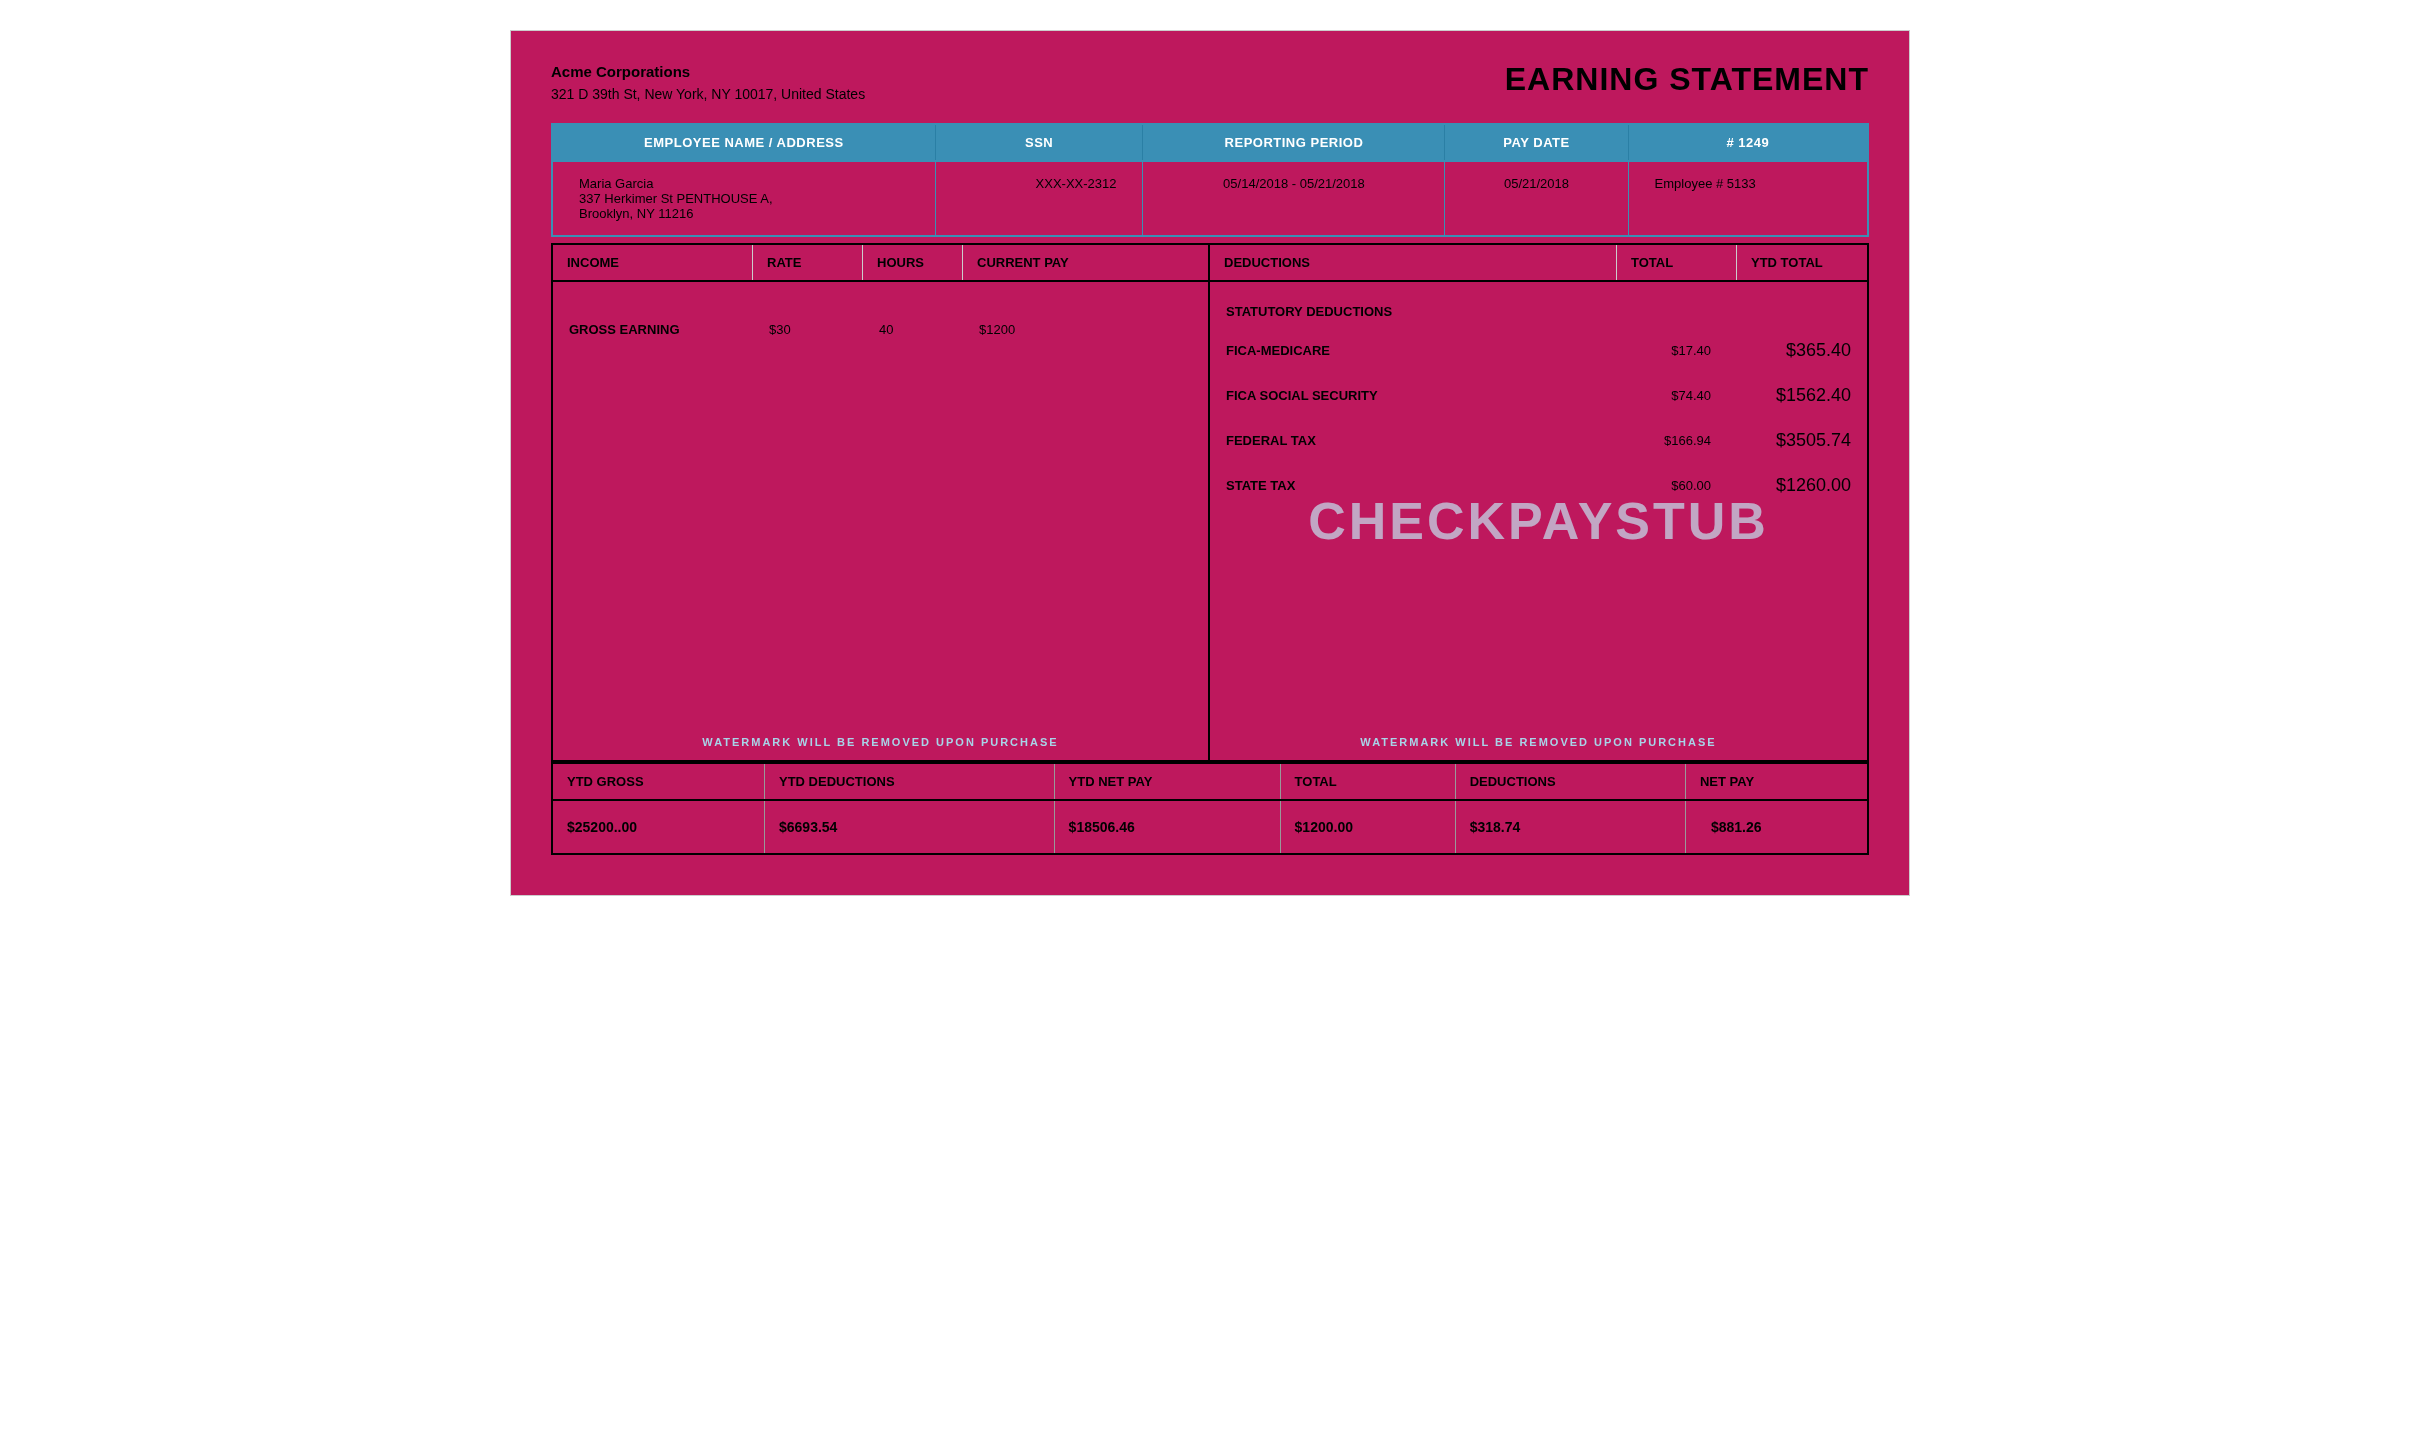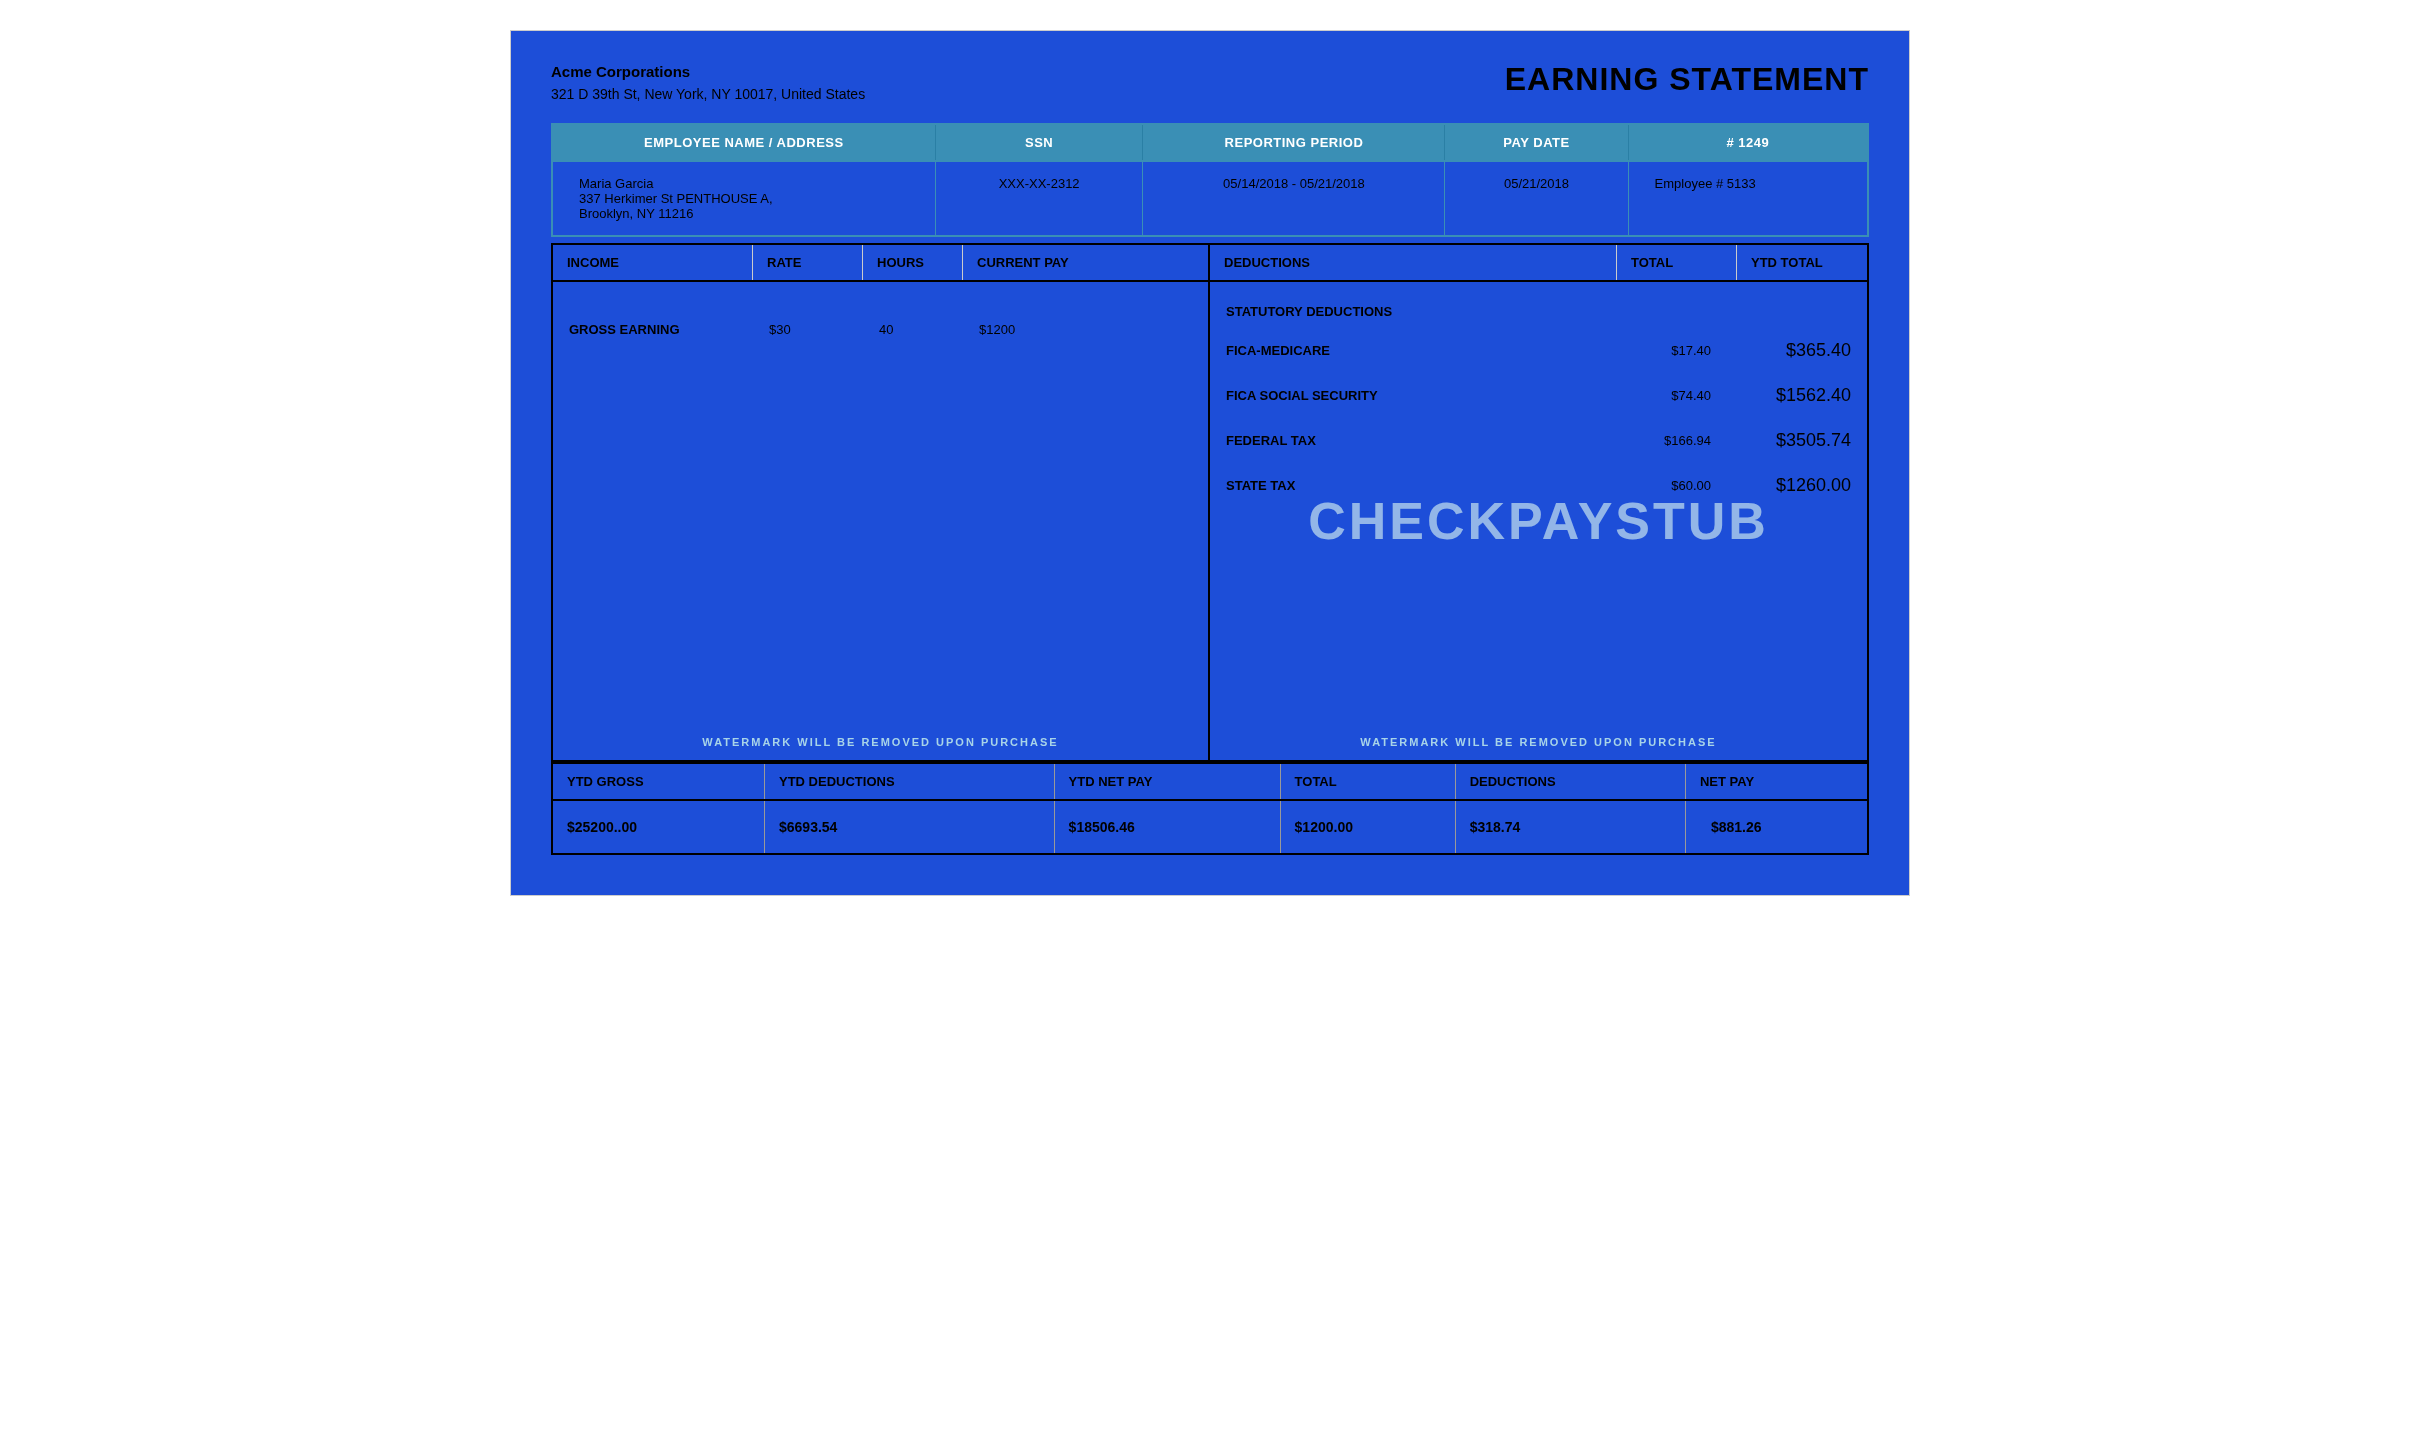--- a/index.html
+++ b/index.html
@@ -13,21 +13,21 @@
       background: #ffffff;
       display: flex;
       justify-content: center;
       align-items: flex-start;
       padding: 30px;
       min-height: 100vh;
     }
 
     .document {
       width: 1400px;
-      background: #1d4ed8;
+      background: #be185d;
       border: 1px solid #ccc;
       padding: 30px 40px 40px 40px;
     }
 
     
     .doc-header {
       display: flex;
       justify-content: space-between;
       align-items: flex-start;
       margin-bottom: 18px;
@@ -245,21 +245,21 @@
         <th># 1249</th>
       </tr>
     </thead>
     <tbody>
       <tr>
         <td>
           <div>Maria Garcia</div>
           <div>337 Herkimer St PENTHOUSE A,</div>
           <div>Brooklyn, NY 11216</div>
         </td>
-        <td style="text-align:center;">XXX-XX-2312</td>
+        <td style="text-align:right;">XXX-XX-2312</td>
         <td style="text-align:center;">05/14/2018 - 05/21/2018</td>
         <td style="text-align:center;">05/21/2018</td>
         <td>Employee # 5133</td>
       </tr>
     </tbody>
   </table>
 
   <div style="display:flex; border-left:2px solid #000; border-right:2px solid #000; border-top:2px solid #000; border-bottom:2px solid #000; margin-top:6px;">
     <div style="display:flex; width:50%; border-right:2px solid #000;">
       <div class="col-hdr" style="width:200px;">INCOME</div>

